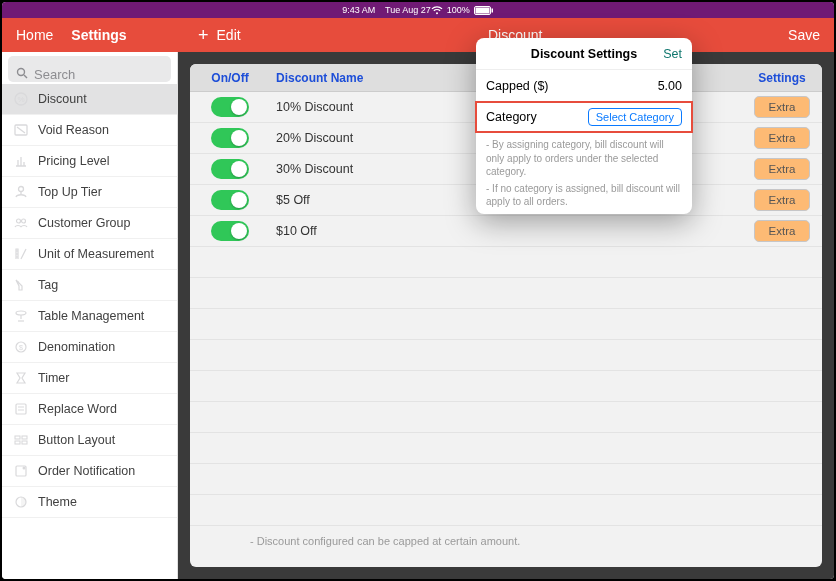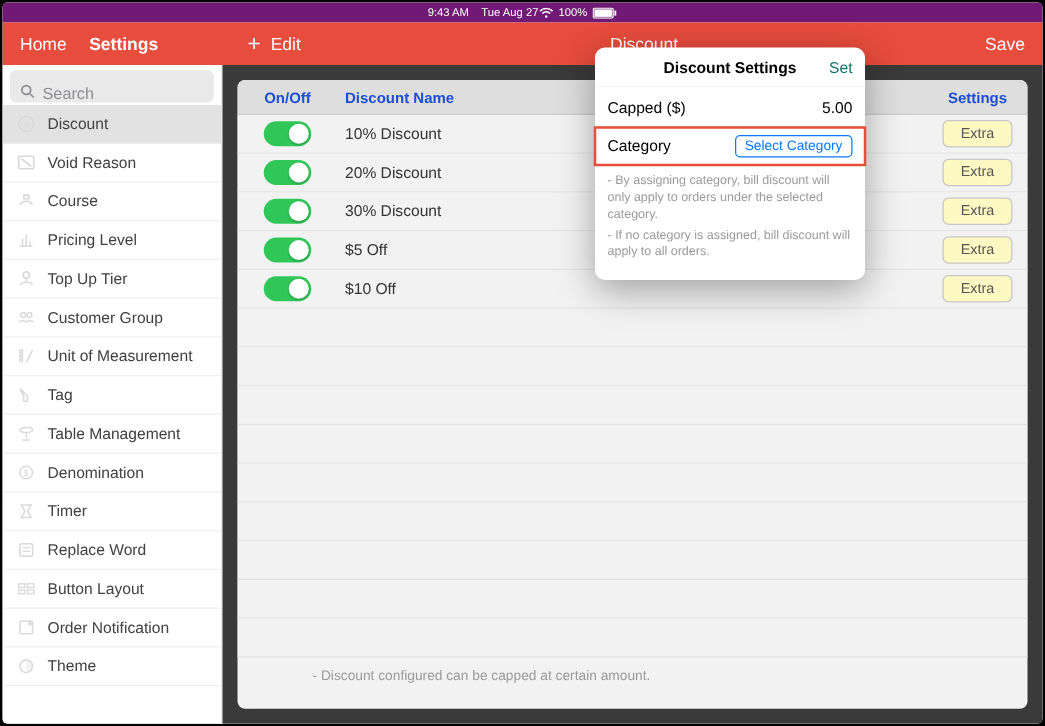--- a/index.html
+++ b/index.html
@@ -36,26 +36,26 @@
 
   .table-head { height:28px; background:#dedede; display:flex; align-items:center; font-size:12px; font-weight:600; color:#1d4ed8; border-bottom:1px solid #ccc; }
   .col-onoff { width:80px; text-align:center; }
   .col-name { flex:1; padding-left:6px; }
   .col-settings { width:80px; text-align:center; }
 
   .row { height:31px; display:flex; align-items:center; border-bottom:1px solid #e3e3e3; background:#f2f2f2; font-size:12.5px; color:#333; }
   .row.empty { background:#f2f2f2; }
   .toggle { width:38px; height:20px; background:#30c758; border-radius:10px; position:relative; margin:0 auto; cursor:pointer; }
   .toggle::after { content:""; position:absolute; right:2px; top:2px; width:16px; height:16px; border-radius:50%; background:#fff; box-shadow:0 1px 2px rgba(0,0,0,.25);}
-  .extra-btn { width:56px; height:22px; border:1px solid #c6c6c8; border-radius:5px; background:#fef9c3; font-size:11.5px; color:#555; margin:0 auto; display:flex; align-items:center; justify-content:center; cursor:pointer;}
+  .extra-btn { width:56px; height:22px; border:1px solid #c6c6c8; border-radius:5px; background:#fdba74; font-size:11.5px; color:#555; margin:0 auto; display:flex; align-items:center; justify-content:center; cursor:pointer;}
 
   .footer-note { position:absolute; left:60px; bottom:20px; font-size:11px; color:#9a9a9a; }
 
   
-  .popover { position:absolute; top:36px; left:474px; width:216px; background:#fff; border-radius:8px; box-shadow:0 8px 30px rgba(0,0,0,.35); z-index:50; overflow:visible; padding-bottom:10px;}
+  .popover { position:absolute; top:36px; left:474px; width:216px; background:#fff; border-radius:8px; box-shadow:0 8px 30px rgba(0,0,0,.35); z-index:50; overflow:visible; }
   .pop-head { height:32px; display:flex; align-items:center; justify-content:center; position:relative; font-size:12.5px; font-weight:600; border-bottom:1px solid #eee; border-radius:8px 8px 0 0;}
   .pop-head .set { position:absolute; right:10px; color:#0f766e; font-weight:400; cursor:pointer; font-size:12.5px;}
   .pop-row { height:32px; display:flex; align-items:center; justify-content:space-between; padding:0 10px; font-size:12.5px; border-bottom:1px solid #eee;}
   .pop-row input { width:60px; border:none; text-align:right; font-size:12.5px; outline:none; }
   .pop-row.highlight { border:2px solid #e74c3c; padding:0 9px; margin:-1px; position:relative; z-index:2;}
   .select-cat { color:#0a7aff; border:1px solid #0a7aff; border-radius:4px; padding:2px 7px; font-size:11px; cursor:pointer; background:#fff;}
   .pop-note { padding:6px 10px 2px 10px; font-size:10px; color:#9a9a9a; line-height:1.35; }
   .pop-note p { margin-bottom:3px; }
 
   
@@ -128,29 +128,20 @@
               <svg viewBox="0 0 16 16">
                 <rect x="2" y="3" width="12" height="10" rx="1" fill="none" stroke="currentColor" stroke-width="1.3"></rect>
                 <line x1="4" y1="5" x2="12" y2="11" stroke="currentColor" stroke-width="1.3"></line>
               </svg>
             </span>
             <span>Void Reason</span>
           </div>
           <div class="menu-item">
             <span class="micon">
               <svg viewBox="0 0 16 16">
-                <path d="M3 11c2-4 8-4 10 0" fill="none" stroke="currentColor" stroke-width="1.3"></path>
-                <rect x="6" y="3" width="4" height="3" fill="none" stroke="currentColor" stroke-width="1.3"></rect>
-              </svg>
-            </span>
-            <span>Course</span>
-          </div>
-          <div class="menu-item">
-            <span class="micon">
-              <svg viewBox="0 0 16 16">
                 <path d="M3 13h10M5 13V7m3 6V4m3 9V9" fill="none" stroke="currentColor" stroke-width="1.3"></path>
               </svg>
             </span>
             <span>Pricing Level</span>
           </div>
           <div class="menu-item">
             <span class="micon">
               <svg viewBox="0 0 16 16">
                 <circle cx="8" cy="5" r="2.5" fill="none" stroke="currentColor" stroke-width="1.3"></circle>
                 <path d="M3 13c1-3 9-3 10 0" fill="none" stroke="currentColor" stroke-width="1.3"></path>

